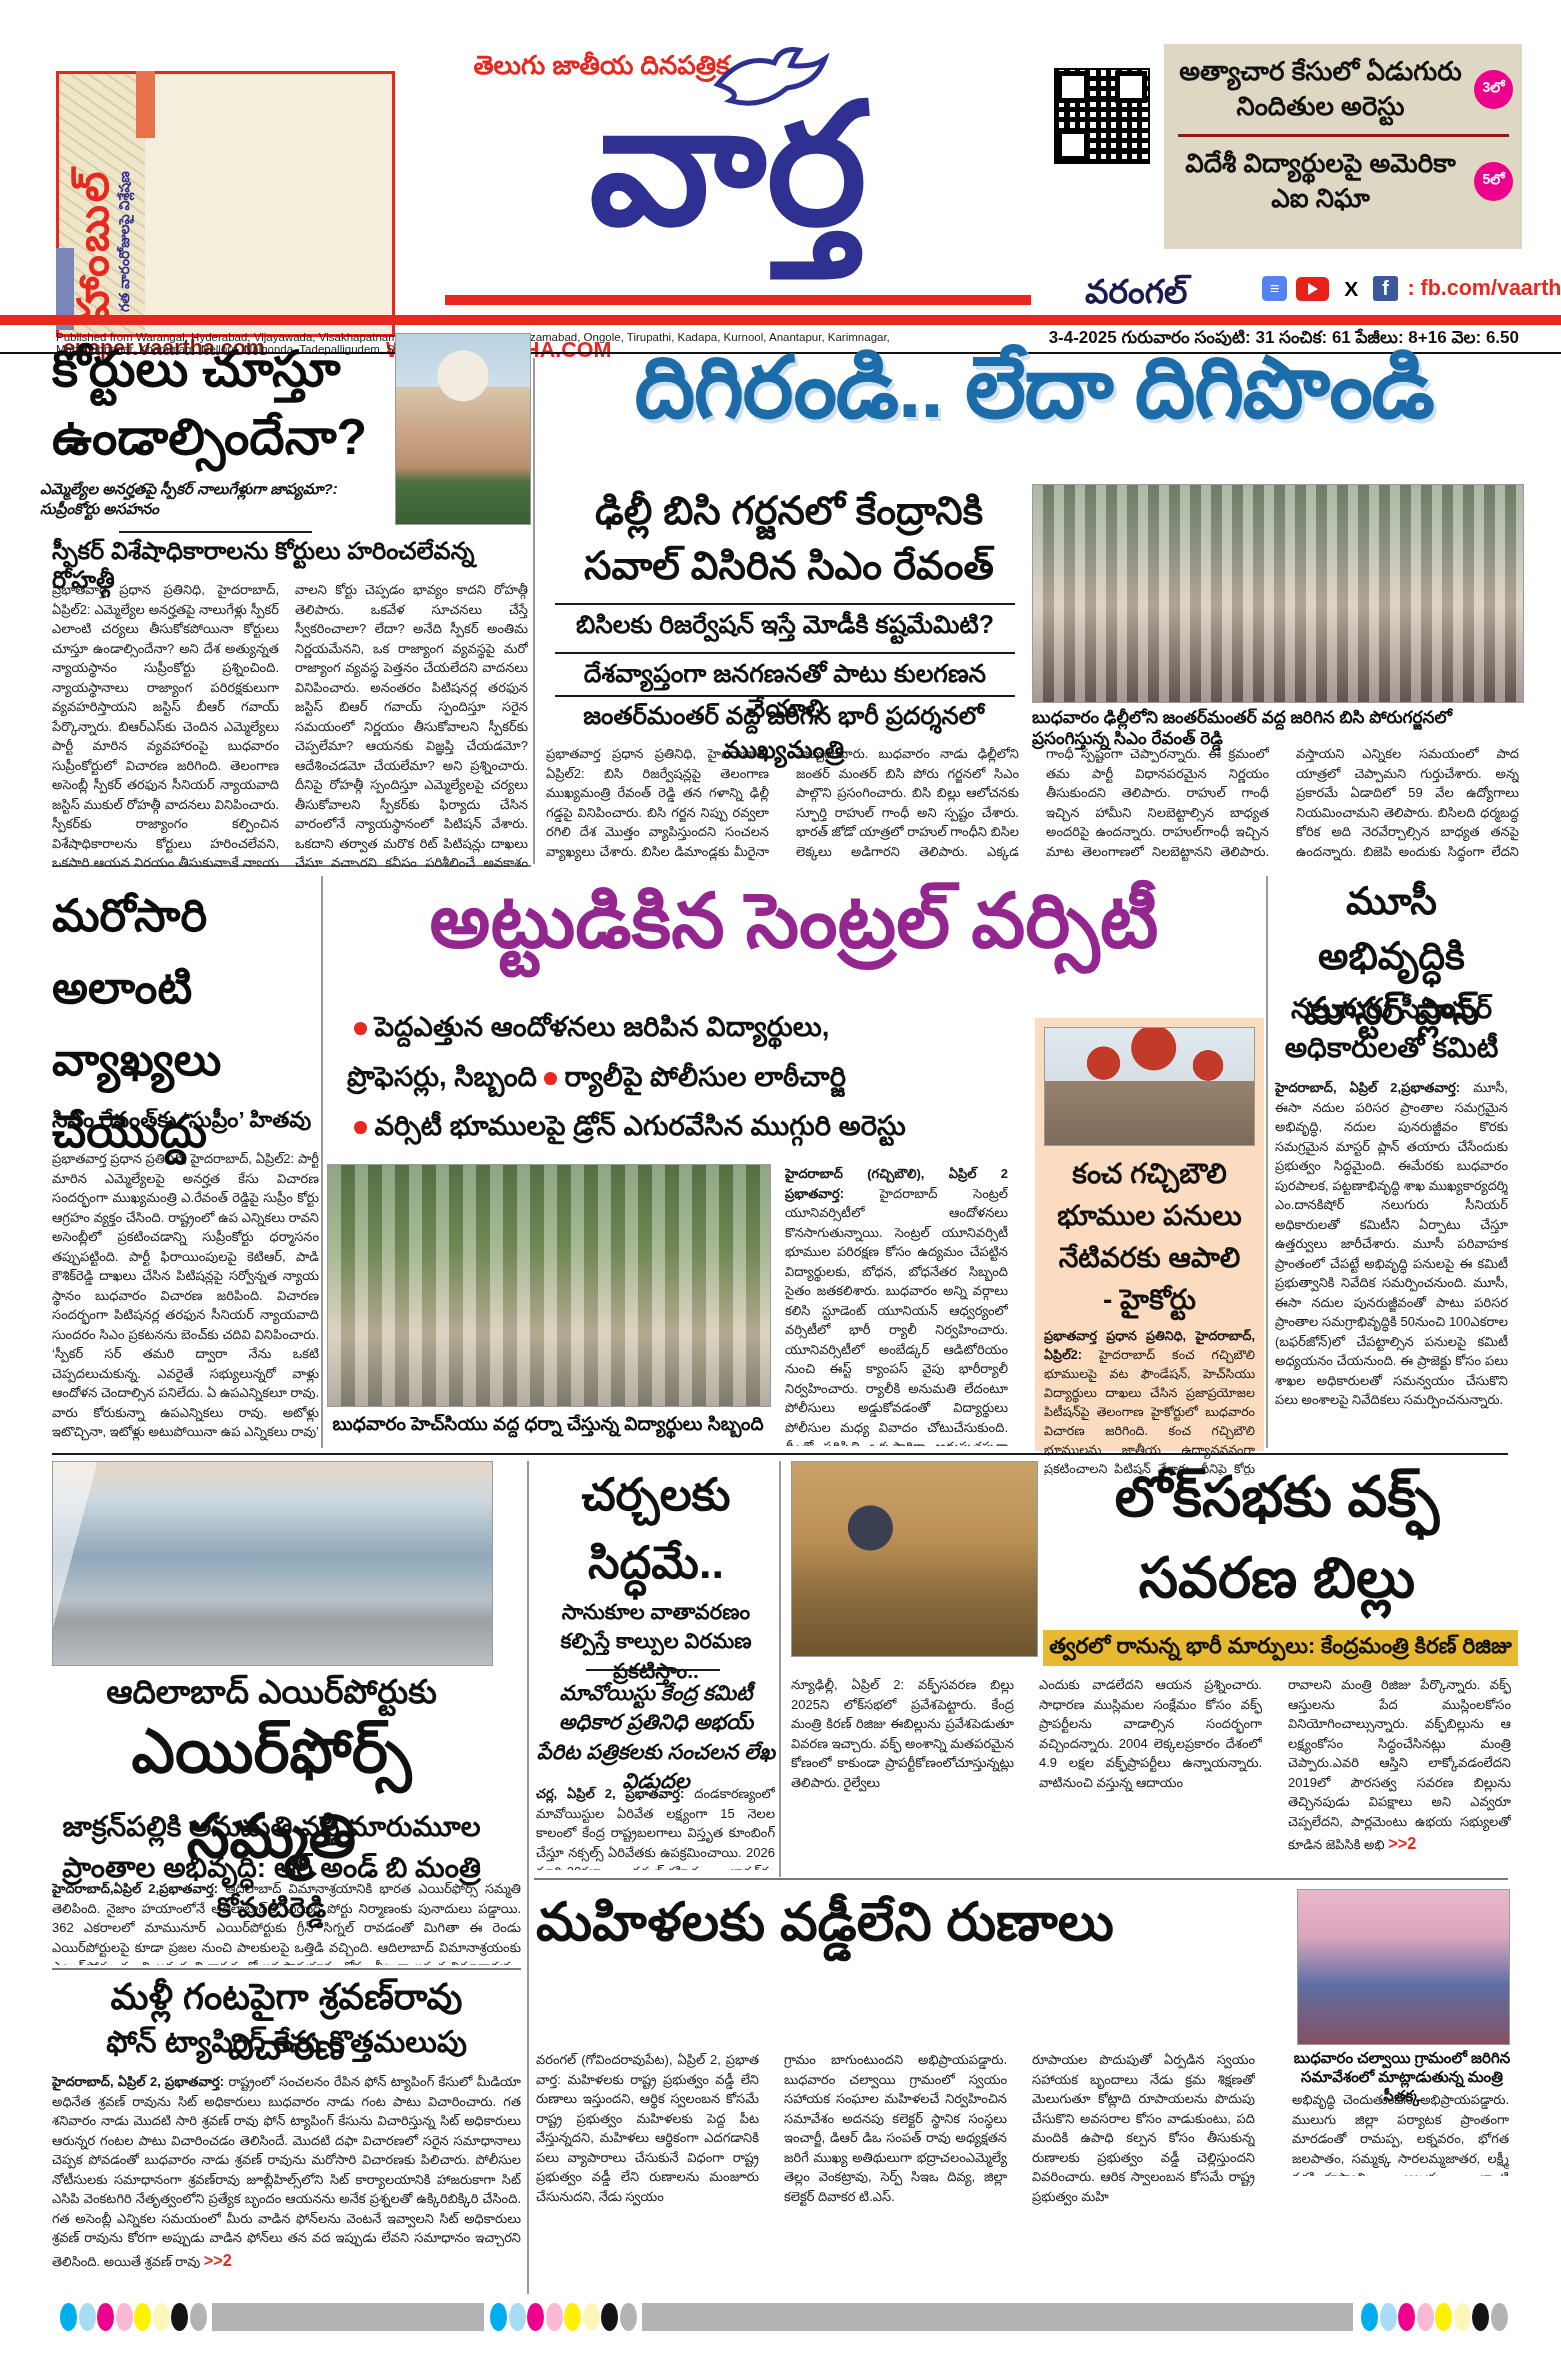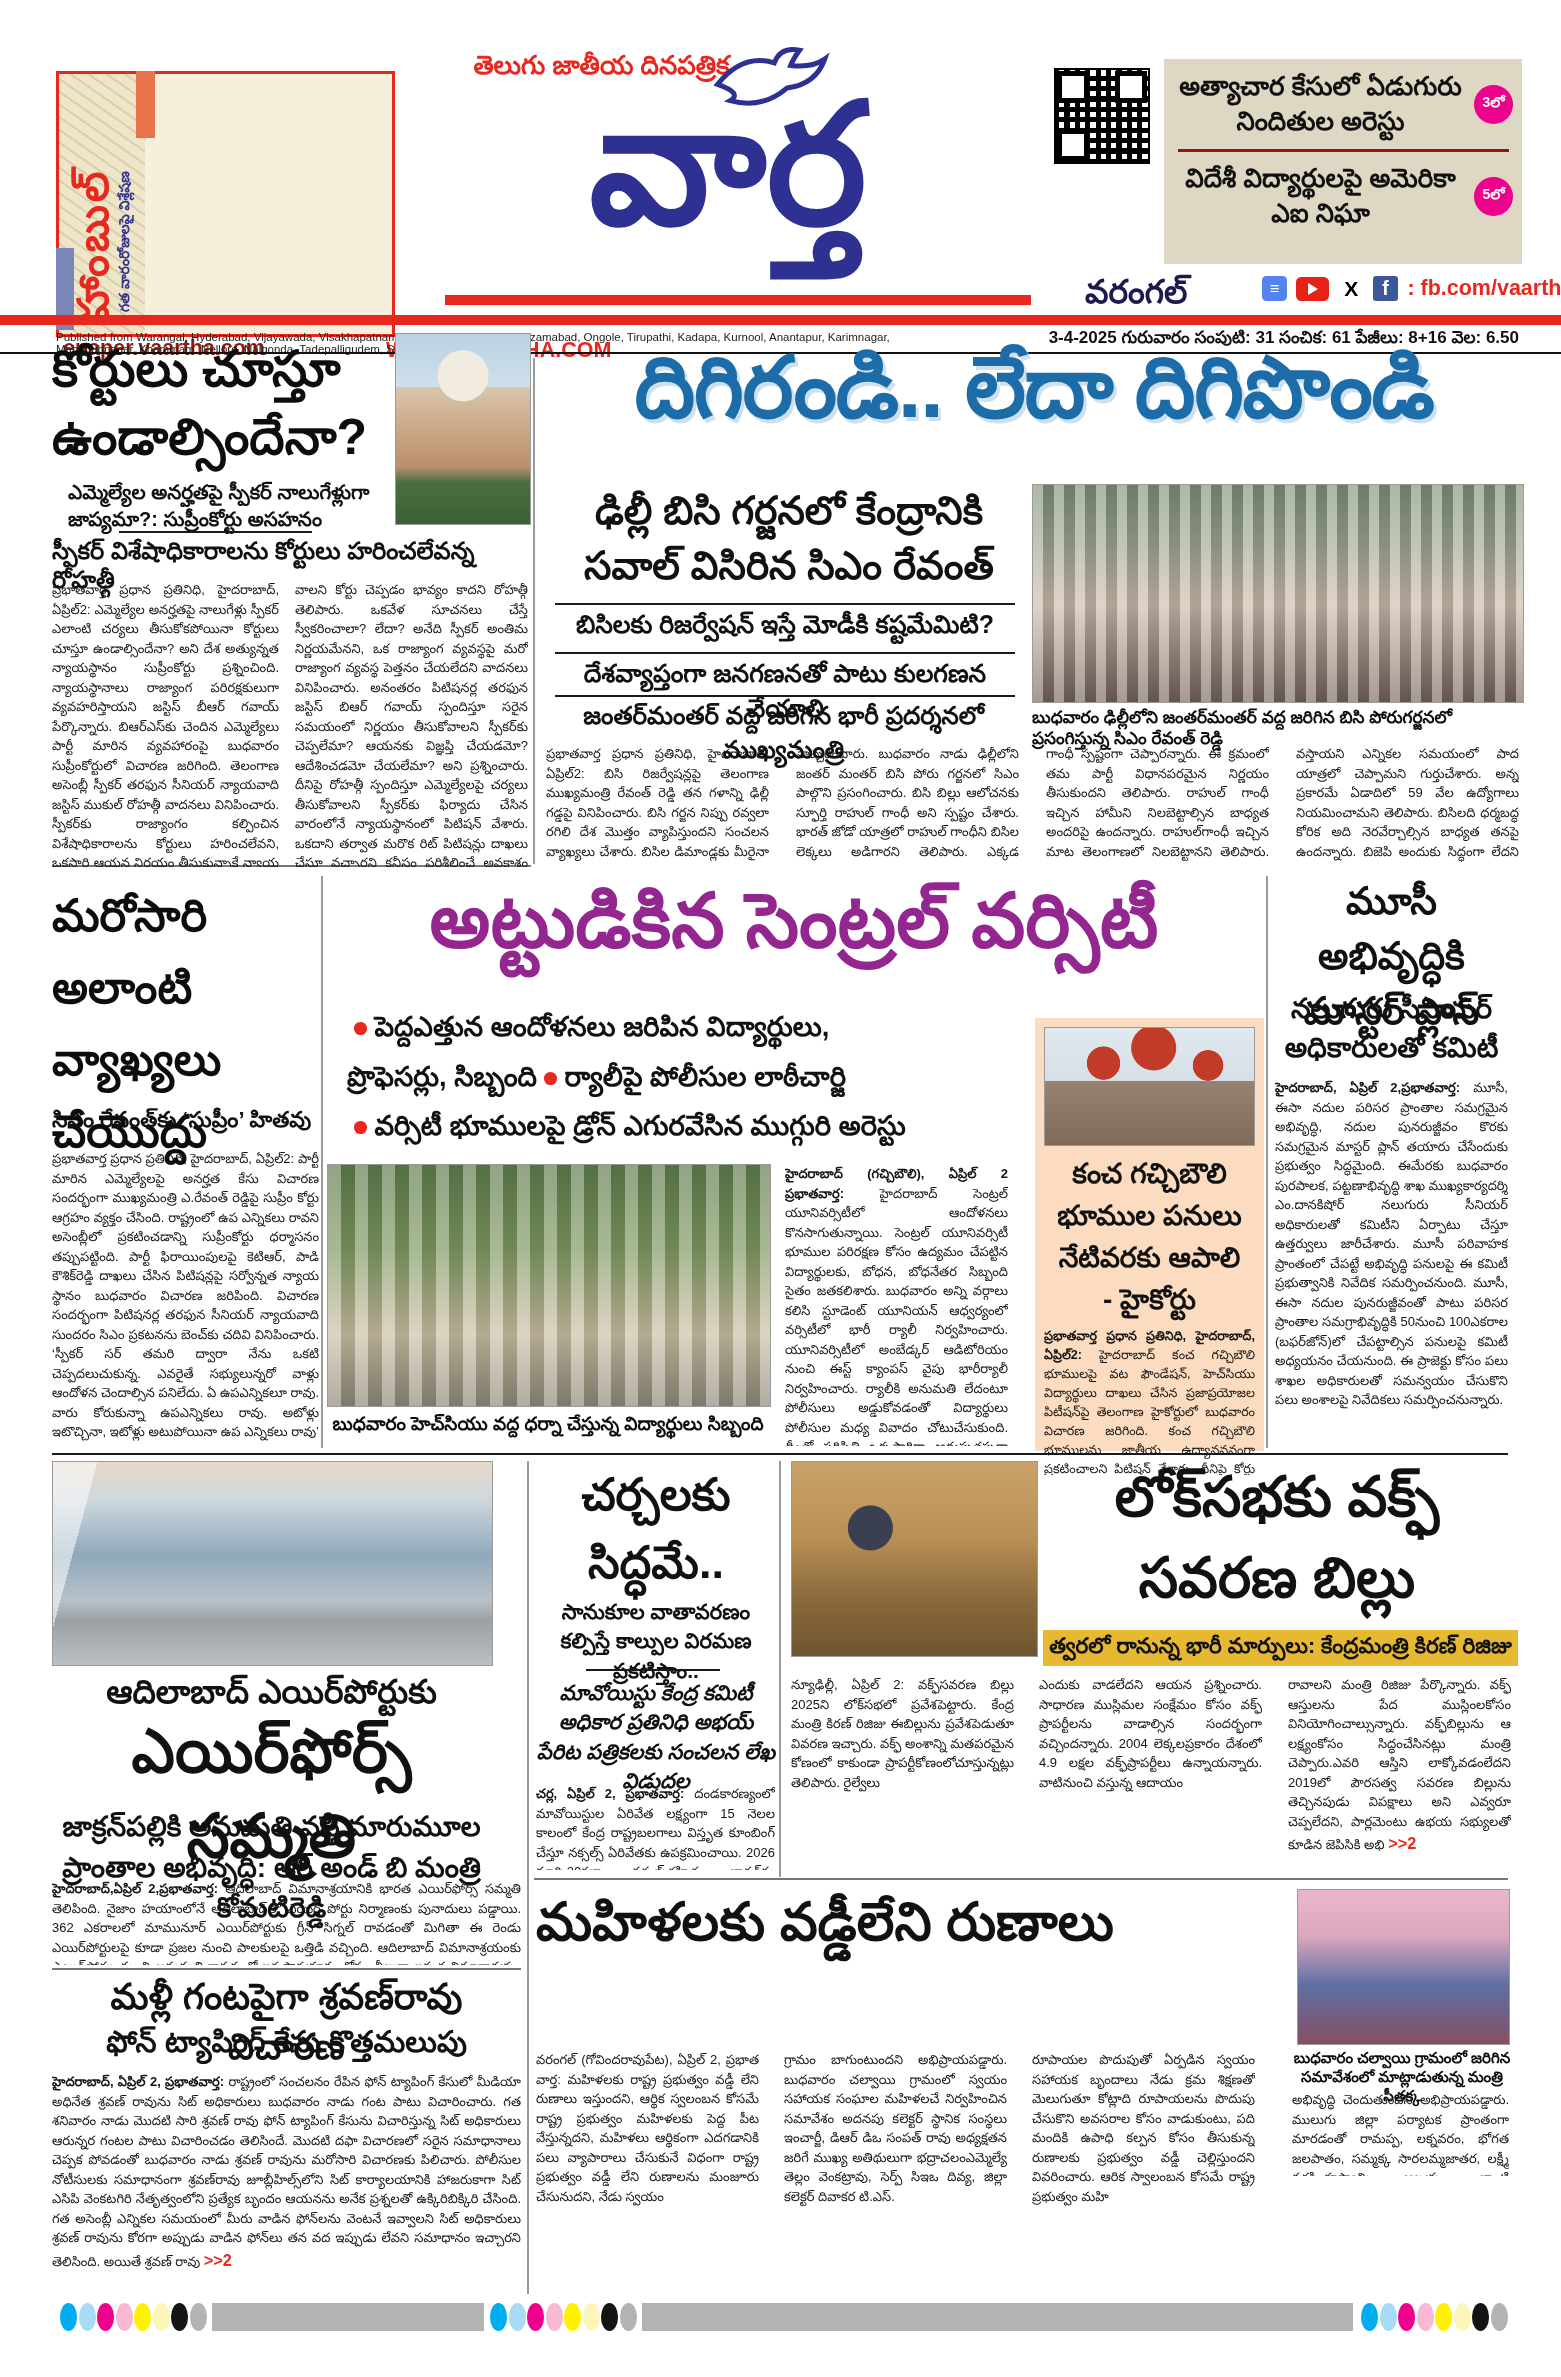--- a/index.html
+++ b/index.html
@@ -83,21 +83,21 @@
   </svg>
   <div class="abs x8 ctr" style="left:416px;top:59px;width:624px;font-size:169px;line-height:1.25;color:#2e3192;">వార్త</div>
   <div class="abs" style="left:445px;top:295px;width:586px;height:9.6px;background:#e8281e;"></div>
 
   <div class="abs qr" style="left:1054px;top:68px;width:96px;height:96px;">
     <div class="fs" style="left:3px;top:3px;"></div>
     <div class="fs" style="right:3px;top:3px;"></div>
     <div class="fs" style="left:3px;bottom:3px;"></div>
   </div>
 
-  <div class="abs" style="left:1164px;top:59px;width:358px;height:205px;background:#ddd7c4;padding:10.4px 9px;box-sizing:border-box;">
+  <div class="abs" style="left:1164px;top:44px;width:358px;height:205px;background:#ddd7c4;padding:10.4px 9px;box-sizing:border-box;">
     <div class="teaser-row">
       <div class="b ctr" style="flex:1;font-size:26px;line-height:1.35;">అత్యాచార కేసులో ఏడుగురు నిందితుల అరెస్టు</div>
       <div class="badge">3లో</div>
     </div>
     <div style="height:3.7px;background:#8b1a10;margin:9px 4.5px;"></div>
     <div class="teaser-row">
       <div class="b ctr" style="flex:1;font-size:26px;line-height:1.35;">విదేశీ విద్యార్థులపై అమెరికా ఎఐ నిఘా</div>
       <div class="badge">5లో</div>
     </div>
   </div>
@@ -122,21 +122,21 @@
   <div class="vr" style="left:1266px;top:876px;height:572px;"></div>
   <div class="hr" style="left:52px;top:1453px;width:1456px;"></div>
   <div class="vr" style="left:527px;top:1461px;height:833px;"></div>
   <div class="vr" style="left:779px;top:1461px;height:416px;"></div>
   <div class="hr" style="left:534px;top:1878px;width:974px;height:1.5px;background:#777;"></div>
   <div class="hr" style="left:52px;top:1968px;width:469px;height:1.5px;background:#777;"></div>
 
   <div class="abs x8 headline pre" style="left:52px;top:336px;width:338px;font-size:50px;line-height:1.35;">కోర్టులు చూస్తూ
 ఉండాల్సిందేనా?</div>
   <div class="ph ph-sc" style="left:395px;top:333px;width:134px;height:190px;"></div>
-  <div class="abs b" style="left:68px;top:479px;width:334px;font-size:20px;line-height:1.35;">ఎమ్మెల్యేల అనర్హతపై స్పీకర్ నాలుగేళ్లుగా జాప్యమా?: సుప్రీంకోర్టు అసహనం</div>
+  <div class="abs b" style="left:40px;top:479px;width:334px;font-size:15px;line-height:1.35;font-style:italic;">ఎమ్మెల్యేల అనర్హతపై స్పీకర్ నాలుగేళ్లుగా జాప్యమా?: సుప్రీంకోర్టు అసహనం</div>
   <div class="hr" style="left:119px;top:531px;width:193px;height:1.5px;"></div>
   <div class="abs x8" style="left:52px;top:537px;width:477px;font-size:24px;line-height:1.2;">స్పీకర్ విశేషాధికారాలను కోర్టులు హరించలేవన్న రోహత్గీ</div>
   <div class="abs body" style="left:52px;top:580px;width:227px;height:287px;">
     <span>ప్రభాతవార్త ప్రధాన ప్రతినిధి, హైదరాబాద్, ఏప్రిల్2: ఎమ్మెల్యేల అనర్హతపై నాలుగేళ్లు స్పీకర్ ఎలాంటి చర్యలు తీసుకోకపోయినా కోర్టులు చూస్తూ ఉండాల్సిందేనా? అని దేశ అత్యున్నత న్యాయస్థానం సుప్రీంకోర్టు ప్రశ్నించింది. న్యాయస్థానాలు రాజ్యాంగ పరిరక్షకులుగా వ్యవహరిస్తాయని జస్టిస్ బీఆర్ గవాయ్ పేర్కొన్నారు. బిఆర్‌ఎస్‌కు చెందిన ఎమ్మెల్యేలు పార్టీ మారిన వ్యవహారంపై బుధవారం సుప్రీంకోర్టులో విచారణ జరిగింది. తెలంగాణ అసెంబ్లీ స్పీకర్ తరఫున సీనియర్ న్యాయవాది జస్టిస్ ముకుల్ రోహత్గీ వాదనలు వినిపించారు. స్పీకర్‌కు రాజ్యాంగం కల్పించిన విశేషాధికారాలను కోర్టులు హరించలేవని, ఒకసారి ఆయన నిర్ణయం తీసుకున్నాకే న్యాయ సమీక్షకు అవకాశముంటుం దన్నారు. స్పీకర్ కాలపరిమితితో నిర్ణయం తీసుకో</span>
   </div>
   <div class="abs body" style="left:295px;top:580px;width:233px;height:287px;">
     <span>వాలని కోర్టు చెప్పడం భావ్యం కాదని రోహత్గీ తెలిపారు. ఒకవేళ సూచనలు చేస్తే స్వీకరించాలా? లేదా? అనేది స్పీకర్ అంతిమ నిర్ణయమేనని, ఒక రాజ్యాంగ వ్యవస్థపై మరో రాజ్యాంగ వ్యవస్థ పెత్తనం చేయలేదని వాదనలు వినిపించారు. అనంతరం పిటిషనర్ల తరఫున జస్టిస్ బిఆర్ గవాయ్ స్పందిస్తూ సరైన సమయంలో నిర్ణయం తీసుకోవాలని స్పీకర్‌కు చెప్పలేమా? ఆయనకు విజ్ఞప్తి చేయడమో? ఆదేశించడమో చేయలేమా? అని ప్రశ్నించారు. దీనిపై రోహత్గీ స్పందిస్తూ ఎమ్మెల్యేలపై చర్యలు తీసుకోవాలని స్పీకర్‌కు ఫిర్యాదు చేసిన వారంలోనే న్యాయస్థానంలో పిటిషన్ వేశారు. ఒకదాని తర్వాత మరొక రిట్ పిటిషన్లు దాఖలు చేస్తూ వచ్చారని కనీసం పరిశీలించే అవకాశం కూడా లేకుండా పిటిషన్లు</span>
     
   </div>
 

